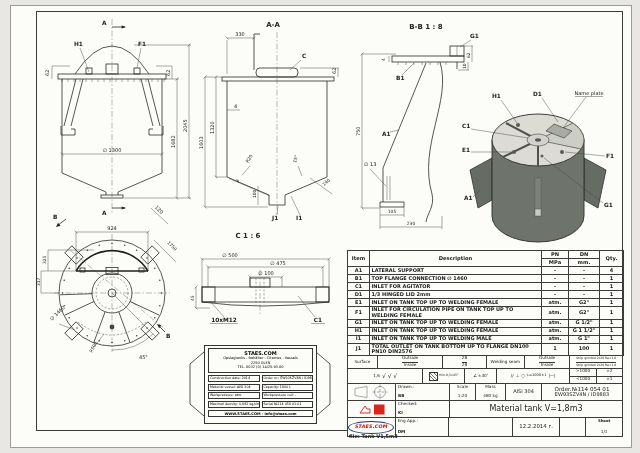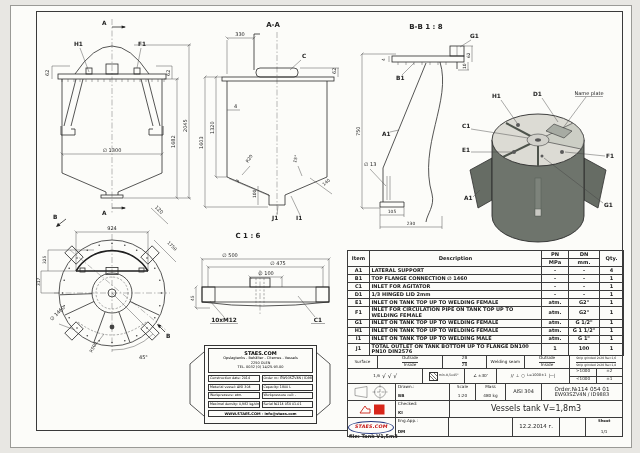--- a/index.html
+++ b/index.html
@@ -667,21 +667,21 @@
         <div class="cell" style="width:48px;gap:2px">
           <svg width="30" height="13" viewBox="0 0 30 13" style="position:static">
             <path d="M3,10 L8,3 L10,6 L13,6 L13,10 Z" fill="none" stroke="#cc2215" stroke-width="0.9"></path>
             <rect x="17" y="1.5" width="10.5" height="10" fill="#d8271a"></rect>
           </svg>
         </div>
         <div class="cell" style="width:54px;flex-direction:column;align-items:flex-start;padding:1px 2px;justify-content:space-between">
           <span>Checked:</span>
           <span style="font-weight:bold">KI</span>
         </div>
-        <div class="cell" style="width:172px;font-size:8px;color:#222">Vessels tank V=1,8m3</div>
+        <div class="cell" style="width:172px;font-size:8px;color:#222">Material tank V=1,8m3</div>
       </div>
 
       <div class="row" style="height:18px">
         <div class="cell" style="width:48px">
           <span class="oval">STAES.COM</span>
         </div>
         <div class="cell" style="width:54px;flex-direction:column;align-items:flex-start;padding:1px 2px;justify-content:space-between">
           <span>Eng.App.:</span>
           <span style="font-weight:bold">DM</span>
         </div>

